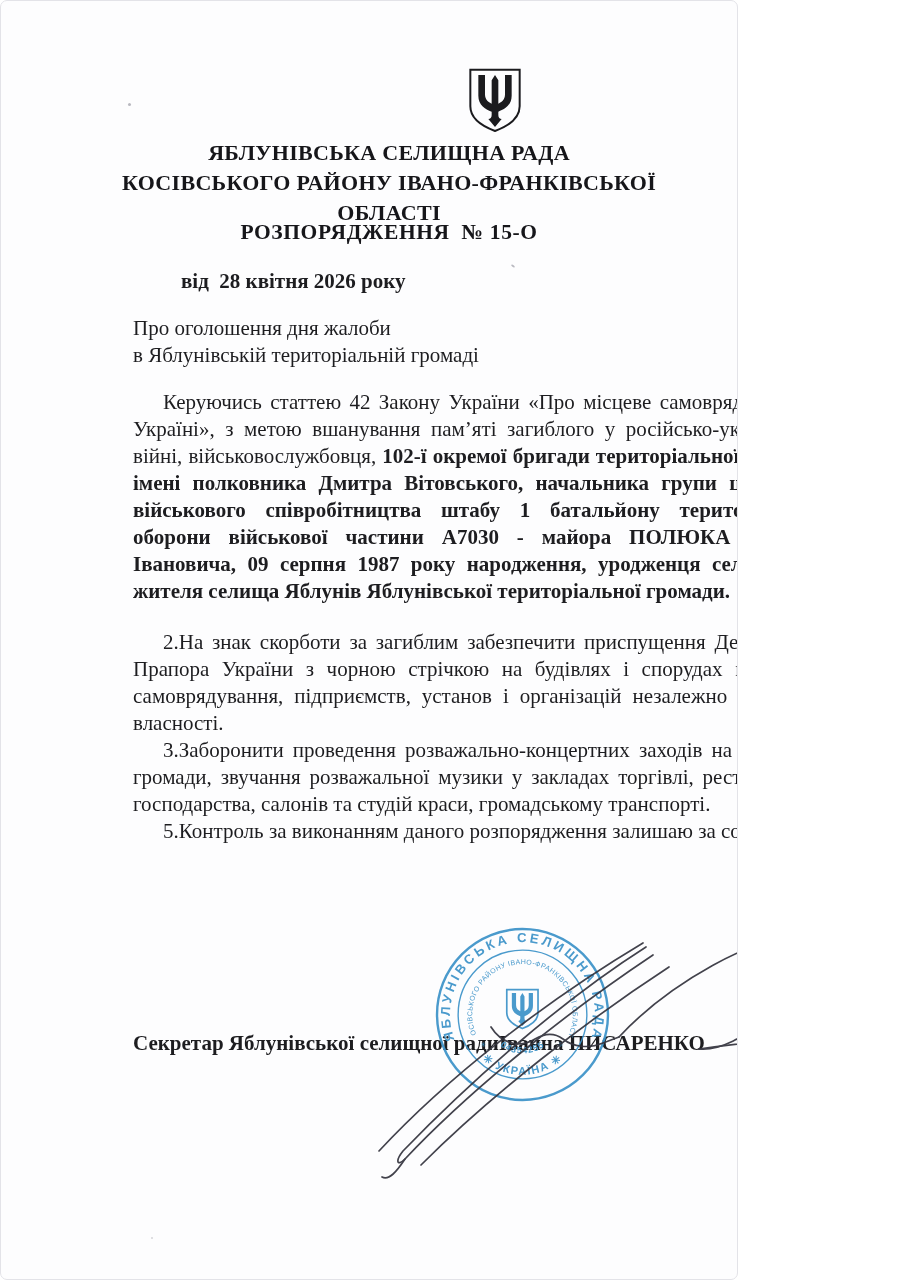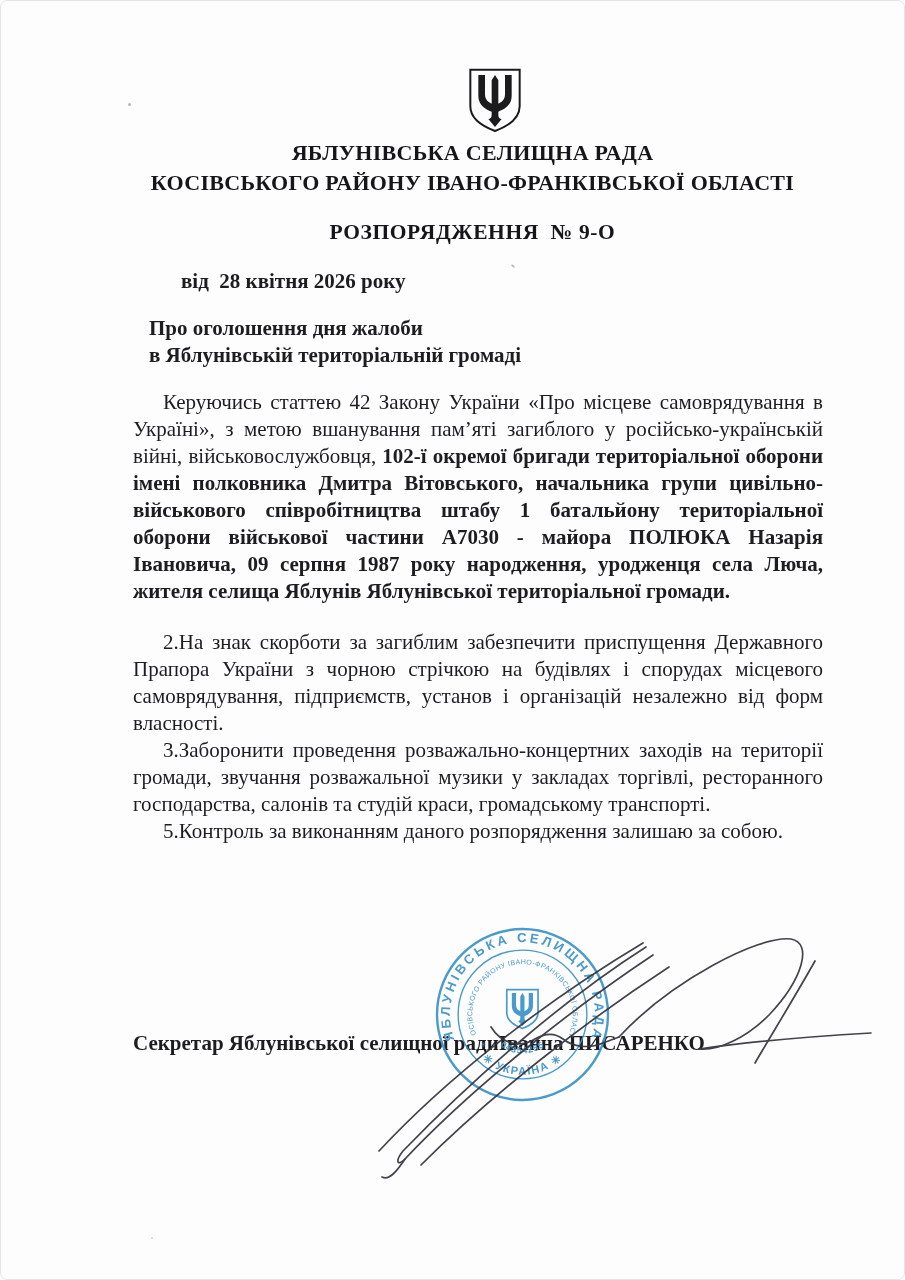--- a/index.html
+++ b/index.html
@@ -1,18 +1,18 @@
 <!DOCTYPE html>
 <html><head>
 <meta charset="utf-8">
 <style>
   html,body{margin:0;padding:0;background:#ffffff;}
   .page{
     position:relative;
-    width:905px;height:1280px;
+    width:738px;height:1280px;
     box-sizing:border-box;
     background:#fdfdfe;
     border:1px solid #e3e3e8;
     border-radius:7px;
     overflow:hidden;
     font-family:"Liberation Serif", serif;
     color:#1d1d20;
   }
   
   .emblem{position:absolute;left:464px;top:56px;width:60px;height:88px;}
@@ -26,21 +26,21 @@
     position:absolute;left:115px;right:75px;top:219px;
     text-align:center;font-weight:bold;color:#16161a;
     font-size:21.5px;letter-spacing:.6px;white-space:pre;
   }
   .doc-date{
     position:absolute;left:132px;top:268px;
     font-weight:bold;font-size:21px;white-space:pre;margin-left:48px;
   }
   .doc-subject{
     position:absolute;left:132px;top:314px;
-    font-weight:bold;font-size:21px;line-height:27px;margin-left:16px;
+    font-weight:normal;font-size:21px;line-height:27px;
   }
   .body-text{
     position:absolute;left:132px;top:388px;width:690px;
     font-size:21px;line-height:27px;
     text-align:justify;
   }
   .body-text p{margin:0;text-indent:30px;}
   .items{margin-top:24px;}
   .body-text b{font-weight:bold;}
   .sig-row{
@@ -64,21 +64,21 @@
   <svg class="emblem" viewBox="0 0 90 100">
     <path d="M8,3 H82 V58 C82,77 64,88 45,95 C26,88 8,77 8,58 Z" fill="none" stroke="#1b1b1e" stroke-width="3"></path>
     <path d="M20,11 h10 v29 c0,8 5,12 10,14 V19 l5,-8 5,8 v35 c5,-2 10,-6 10,-14 V11 h10 v31 c0,14 -10,20 -20,24 v5 c0,4 2,6 5,6 l-10,12 -10,-12 c3,0 5,-2 5,-6 v-5 c-10,-4 -20,-10 -20,-24 z" fill="#1b1b1e"></path>
   </svg>
 
   <div class="org-header">
     <div>ЯБЛУНІВСЬКА СЕЛИЩНА РАДА</div>
     <div>КОСІВСЬКОГО РАЙОНУ ІВАНО-ФРАНКІВСЬКОЇ ОБЛАСТІ</div>
   </div>
 
-  <div class="doc-title">РОЗПОРЯДЖЕННЯ  № 9-О</div>
+  <div class="doc-title">РОЗПОРЯДЖЕННЯ  № 15-О</div>
 
   <div class="doc-date">від  28 квітня 2026 року</div>
 
   <div class="doc-subject">
     <div>Про оголошення дня жалоби</div>
     <div>в Яблунівській територіальній громаді</div>
   </div>
 
   <div class="body-text">
     <p><span>Керуючись статтею 42 Закону України «Про місцеве самоврядування в Україні», з метою вшанування пам’яті загиблого у російсько-українській війні, військовослужбовця, </span><b>102-ї окремої бригади територіальної оборони імені полковника Дмитра Вітовського, начальника групи цивільно-військового співробітництва штабу 1 батальйону територіальної оборони військової частини А7030 - майора ПОЛЮКА Назарія Івановича, 09 серпня 1987 року народження, уродженця села Люча, жителя селища Яблунів Яблунівської територіальної громади.</b></p>

